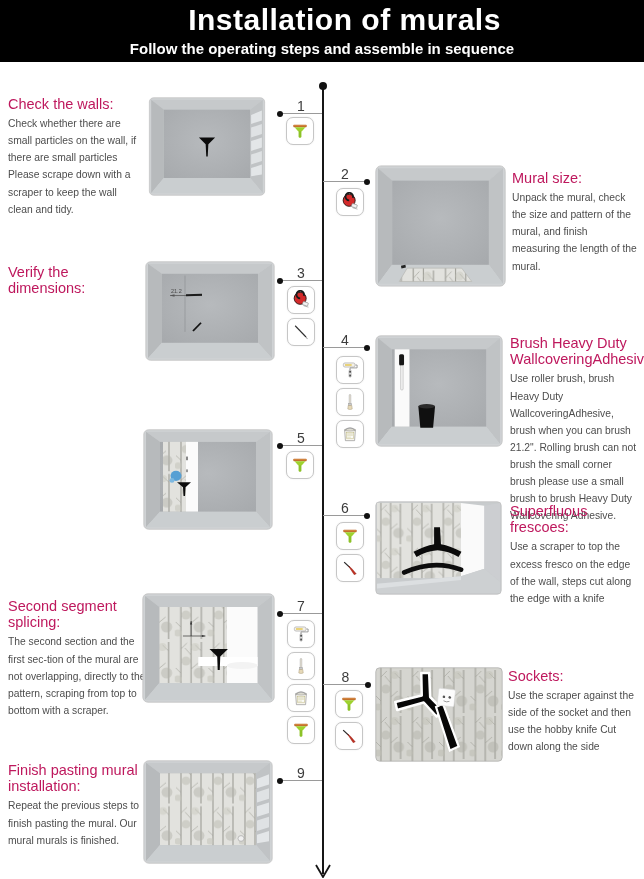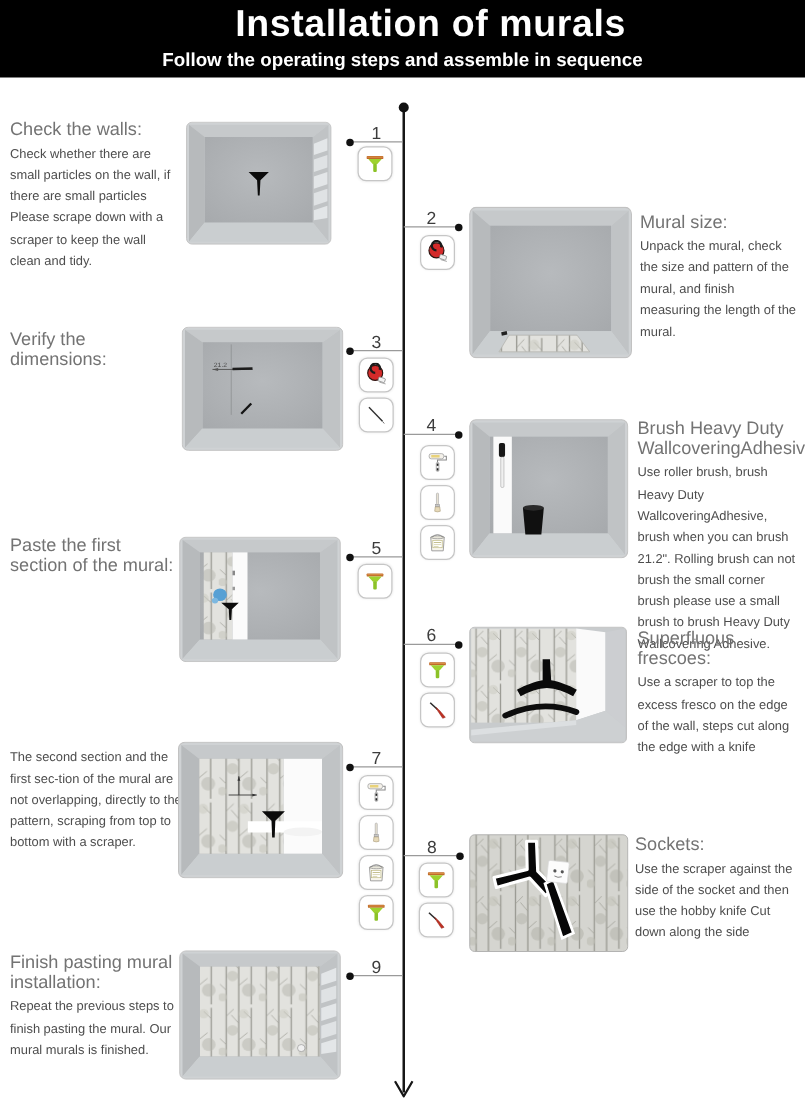--- a/index.html
+++ b/index.html
@@ -12,21 +12,21 @@
   .header .title{font-size:30px;font-weight:700;margin-top:3px;letter-spacing:.5px;padding-left:45px;}
   .header .subtitle{font-size:15px;font-weight:700;margin-top:3px;}
 
   
   .timeline{position:absolute;left:322px;top:86px;width:2px;height:788px;background:#161616;}
   .timeline .t-dot{position:absolute;left:-3px;top:-4px;width:8px;height:8px;background:#111;border-radius:50%;}
   .timeline .t-arrow{position:absolute;left:-7px;bottom:-4px;width:16px;height:14px;}
 
   
   .stext{position:absolute;}
-  .stext h2{margin:0 0 3px 0;font-size:14.5px;font-weight:400;color:#737373;line-height:1.12;}
+  .stext h2{margin:0 0 3px 0;font-size:14.5px;font-weight:400;color:#be185d;line-height:1.12;}
   .stext p{margin:0;font-size:10.3px;color:#4d4d4d;line-height:1.66;}
 
   
   .conn{position:absolute;height:14px;border-bottom:1px solid #9a9a9a;}
   .conn .num{position:absolute;bottom:0;left:50%;transform:translateX(-50%);
              font-size:14px;color:#3c3c3c;line-height:1;}
   .conn .dot{position:absolute;bottom:-3.5px;width:6px;height:6px;background:#111;border-radius:50%;}
   .conn.c-left .dot{left:-3px;}
   .conn.c-right .dot{right:-3px;}
 
@@ -248,21 +248,20 @@
     <path d="M44 70 L61 70 L59 91 L46 91 Z" fill="#101010"></path>
     <ellipse cx="52.5" cy="70" rx="8.5" ry="2.2" fill="#2b2b2b"></ellipse>
   </svg>
 </div>
 <div class="stext" style="left:510px;top:335px;width:130px;">
   <h2>Brush Heavy Duty WallcoveringAdhesive:</h2>
   <p>Use roller brush, brush Heavy Duty WallcoveringAdhesive, brush when you can brush 21.2". Rolling brush can not brush the small corner brush please use a small brush to brush Heavy Duty Wallcovering Adhesive.</p>
 </div>
 
 <div class="stext" style="left:8px;top:429px;width:136px;">
-  <h2>Paste the first section of the mural:</h2>
 </div>
 <div class="room" style="left:143px;top:429px;width:130px;height:101px;">
   <svg viewBox="0 0 130 110" preserveAspectRatio="none">
     <use href="#room-frame"></use>
     <rect x="20" y="14" width="23" height="76" fill="url(#mural)"></rect>
     <rect x="43" y="14" width="12" height="76" fill="#fbfbfb"></rect>
     <rect x="43" y="30" width="2" height="4" fill="#888"></rect>
     <rect x="43" y="44" width="2" height="3" fill="#999"></rect>
     <circle cx="33" cy="51" r="5.5" fill="#57a0d4"></circle>
     <circle cx="29" cy="56" r="2.5" fill="#7db8e0"></circle>
@@ -308,20 +307,21 @@
     <path d="M60.5 28 h6 l1 18 c6 1 14 4 21 8 l-3 5.5 c-7 -4 -14 -6.5 -21.5 -7 c-7.5 0.5 -14.5 3 -21.5 7 l-3 -5.5 c7 -4 15 -7 21 -8 z" fill="#0a0a0a"></path>
     <path d="M30 76 q30 -14 58 -3" stroke="#0d0d0d" stroke-width="5" fill="none" stroke-linecap="round"></path>
   </svg>
 </div>
 <div class="stext" style="left:510px;top:503px;width:130px;">
   <h2>Superfluous frescoes:</h2>
   <p>Use a scraper to top the excess fresco on the edge of the wall, steps cut along the edge with a knife</p>
 </div>
 
 <div class="stext" style="left:8px;top:598px;width:142px;">
+  <h2>Second segment splicing:</h2>
   <p>The second section and the first sec-tion of the mural are not overlapping, directly to the pattern, scraping from top to bottom with a scraper.</p>
 </div>
 <div class="room" style="left:142px;top:593px;width:133px;height:110px;">
   <svg viewBox="0 0 130 110" preserveAspectRatio="none">
     <use href="#room-frame"></use>
     <rect x="17" y="14" width="66" height="76" fill="url(#mural)"></rect>
     <rect x="83" y="14" width="30" height="76" fill="#fbfbfb"></rect>
     <rect x="55" y="64" width="58" height="9" fill="#ffffff"></rect>
     <ellipse cx="98" cy="72.5" rx="15" ry="3.5" fill="#f3f3f3"></ellipse>
     <line x1="40" y1="43" x2="62" y2="43" stroke="#333" stroke-width="0.7"></line>

